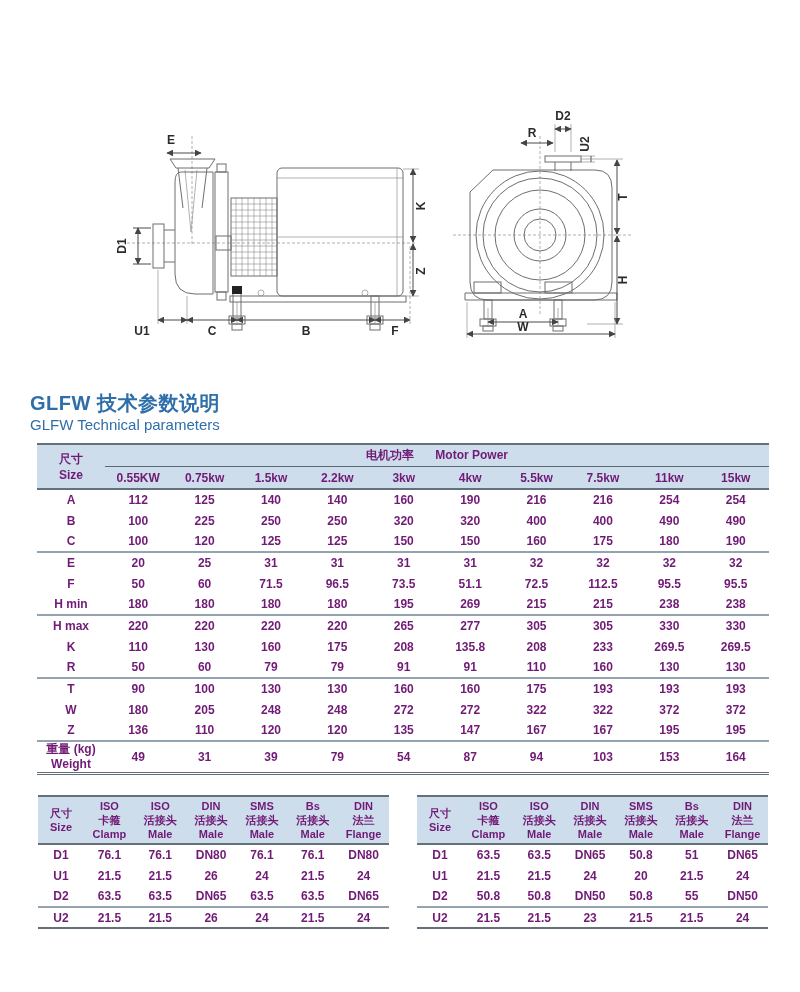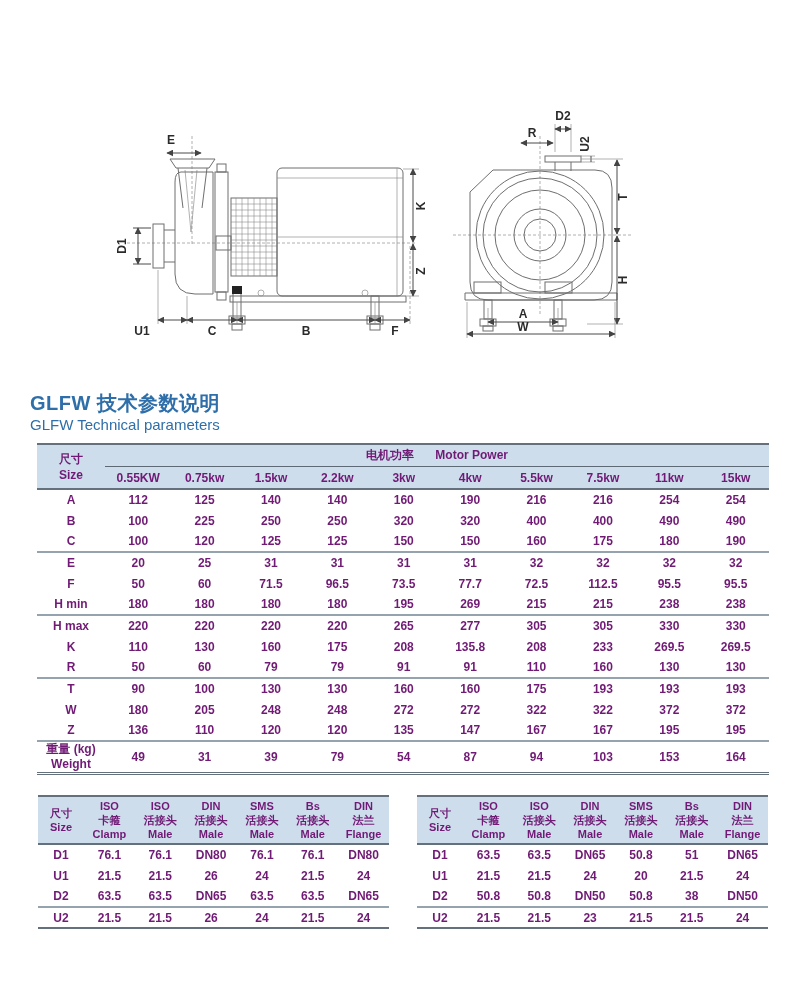--- a/index.html
+++ b/index.html
@@ -268,21 +268,21 @@
           <td>32</td>
           <td>32</td>
         </tr>
         <tr>
           <th>F</th>
           <td>50</td>
           <td>60</td>
           <td>71.5</td>
           <td>96.5</td>
           <td>73.5</td>
-          <td>77.7</td>
+          <td>51.1</td>
           <td>72.5</td>
           <td>112.5</td>
           <td>95.5</td>
           <td>95.5</td>
         </tr>
         <tr class="grp">
           <th>H min</th>
           <td>180</td>
           <td>180</td>
           <td>180</td>
@@ -470,21 +470,21 @@
           <td>20</td>
           <td>21.5</td>
           <td>24</td>
         </tr>
         <tr class="grp">
           <th>D2</th>
           <td>50.8</td>
           <td>50.8</td>
           <td>DN50</td>
           <td>50.8</td>
-          <td>38</td>
+          <td>55</td>
           <td>DN50</td>
         </tr>
         <tr>
           <th>U2</th>
           <td>21.5</td>
           <td>21.5</td>
           <td>23</td>
           <td>21.5</td>
           <td>21.5</td>
           <td>24</td>

